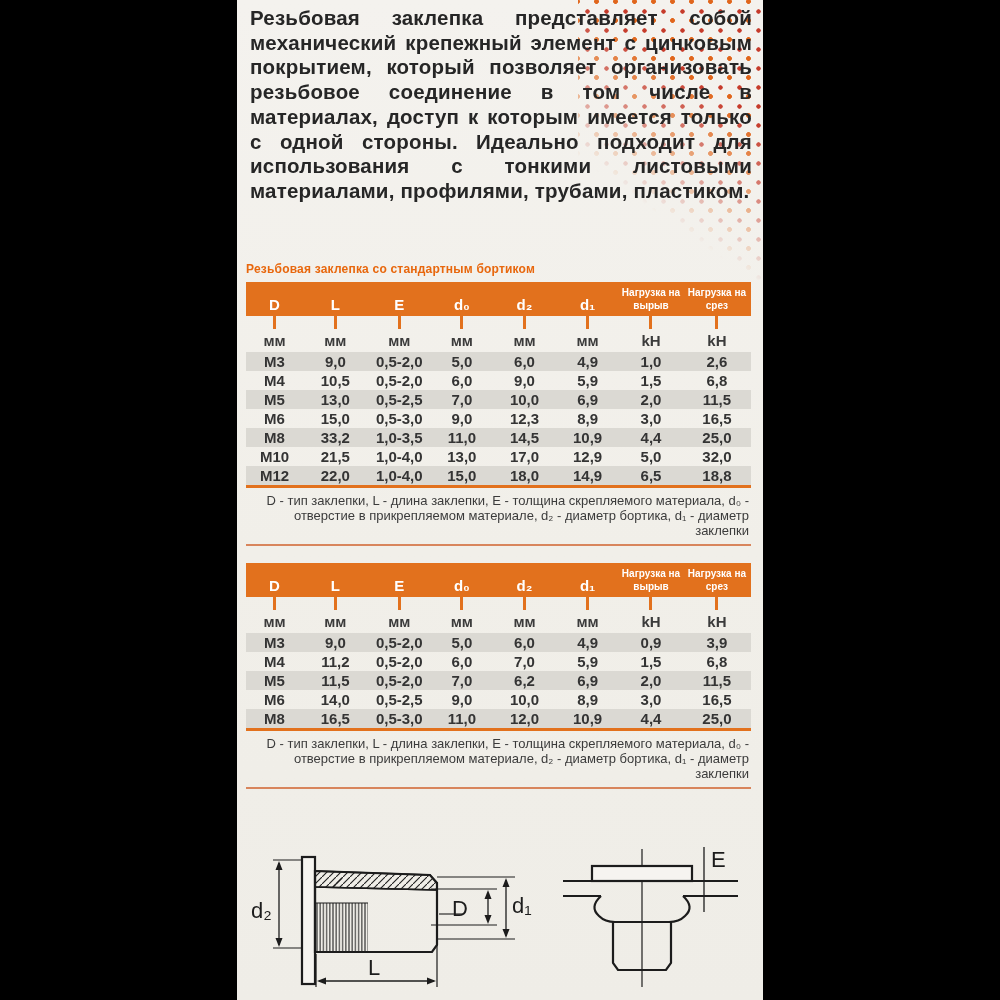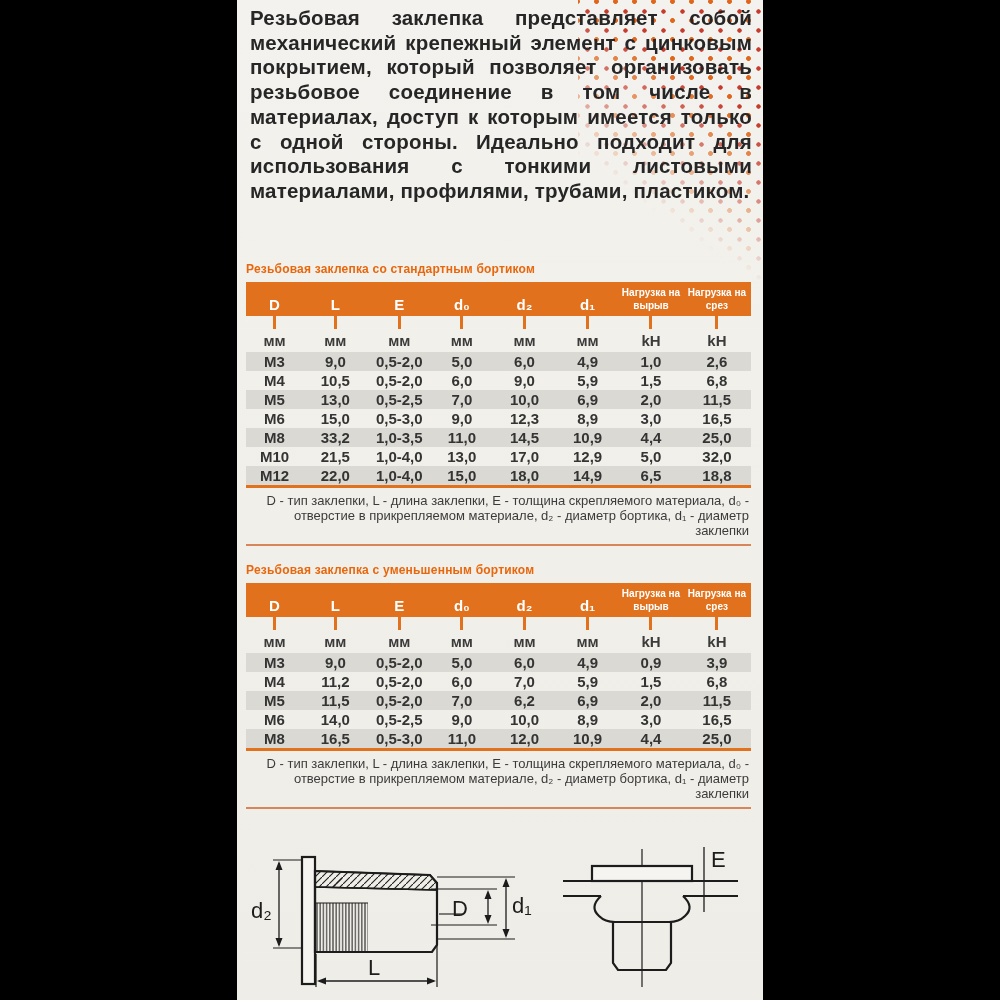--- a/index.html
+++ b/index.html
@@ -199,21 +199,20 @@
               <td>14,9</td>
               <td>6,5</td>
               <td>18,8</td>
             </tr>
           </tbody>
         </table>
       <p class="fnote">D - тип заклепки, L - длина заклепки, E - толщина скрепляемого материала, d₀ - отверстие в прикрепляемом материале, d₂ - диаметр бортика, d₁ - диаметр заклепки</p>
     </div>
 
     <div class="tblock second">
-      <h3 class="tsub">Резьбовая заклепка с уменьшенным бортиком</h3>
       <table class="spec">
           <colgroup>
             <col style="width: 11.3%;">
             <col style="width: 12.8%;">
             <col style="width: 12.5%;">
             <col style="width: 12.3%;">
             <col style="width: 12.5%;">
             <col style="width: 12.5%;">
             <col style="width: 12.6%;">
             <col style="width: 13.5%;">

